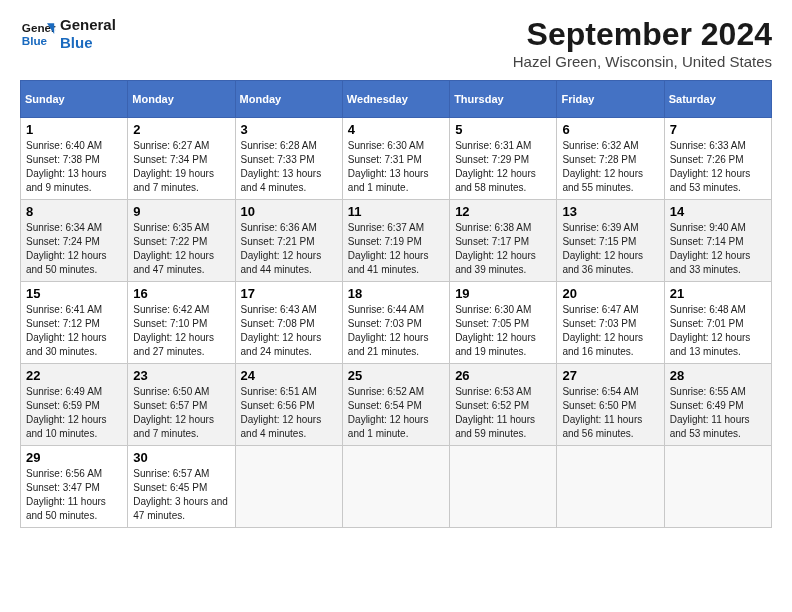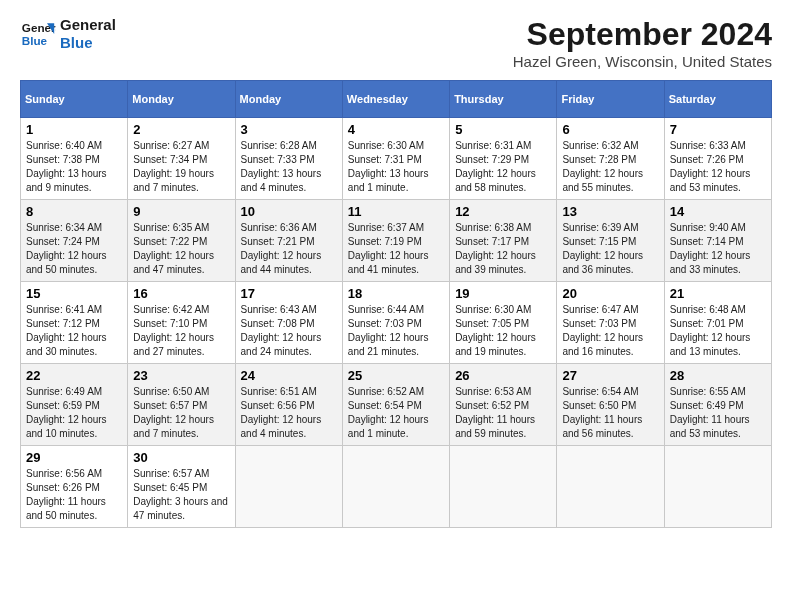--- a/index.html
+++ b/index.html
@@ -292,21 +292,21 @@
         <span class="day-num">28</span>
         <span class="day-info">Sunrise: 6:55 AM</span><br>
         <span class="day-info">Sunset: 6:49 PM</span><br>
         <span class="day-info">Daylight: 11 hours and 53 minutes.</span>
       </td>
       </tr>
       <tr>
         <td>
         <span class="day-num">29</span>
         <span class="day-info">Sunrise: 6:56 AM</span><br>
-        <span class="day-info">Sunset: 6:26 PM</span><br>
+        <span class="day-info">Sunset: 3:47 PM</span><br>
         <span class="day-info">Daylight: 11 hours and 50 minutes.</span>
       </td>
         <td>
         <span class="day-num">30</span>
         <span class="day-info">Sunrise: 6:57 AM</span><br>
         <span class="day-info">Sunset: 6:45 PM</span><br>
         <span class="day-info">Daylight: 3 hours and 47 minutes.</span>
       </td>
         <td class="empty-cell"></td>
         <td class="empty-cell"></td>

